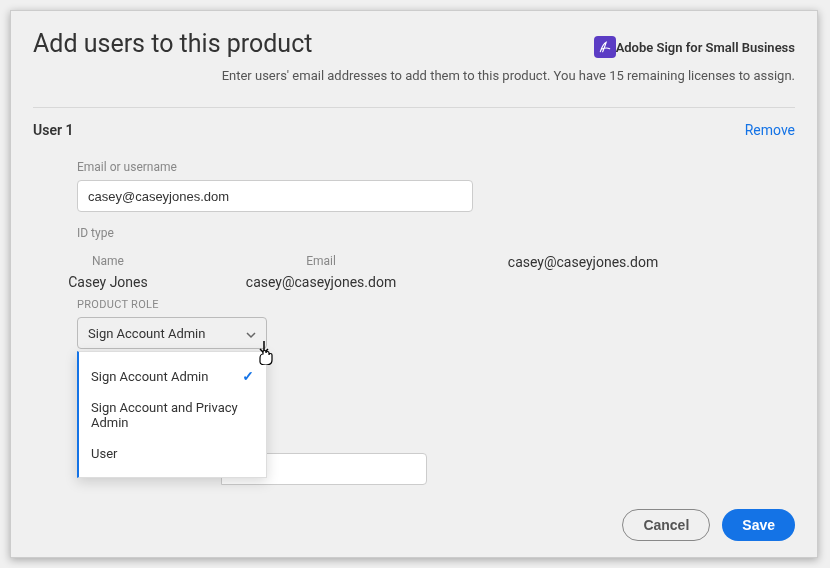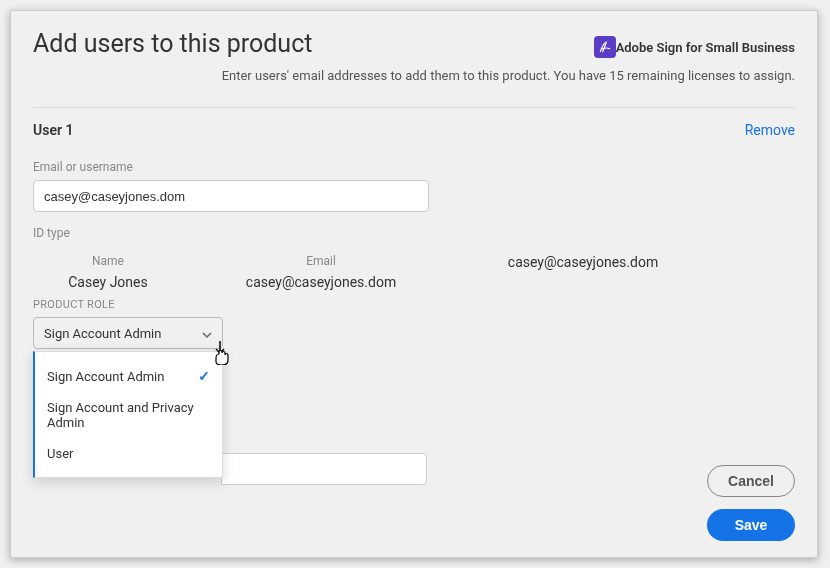--- a/index.html
+++ b/index.html
@@ -86,21 +86,21 @@
   .text-input {
     width: 396px;
     height: 32px;
     border: 1px solid #ccc;
     border-radius: 4px;
     padding: 0 10px;
     font-size: 13px;
     color: #333;
     background: #fff;
   }
-  .field-group { margin-bottom: 14px; }
+  .field-group { margin-bottom: 14px; margin-left: 44px; }
   .value-text {
     font-size: 14px;
     color: #333;
   }
   .columns {
     display: flex;
     gap: 14px;
     margin-bottom: 8px;
     text-align: center;
   }
@@ -171,21 +171,20 @@
     border: 1px solid #ccc;
     border-radius: 0 4px 4px 0;
     background: #fff;
   }
   .footer {
     position: absolute;
     right: 22px;
     bottom: 16px;
     display: flex;
     gap: 12px;
-    flex-direction: column;
   }
   .btn {
     height: 32px;
     border-radius: 16px;
     padding: 0 20px;
     font-size: 14px;
     font-weight: 600;
     cursor: pointer;
     border: none;
   }

